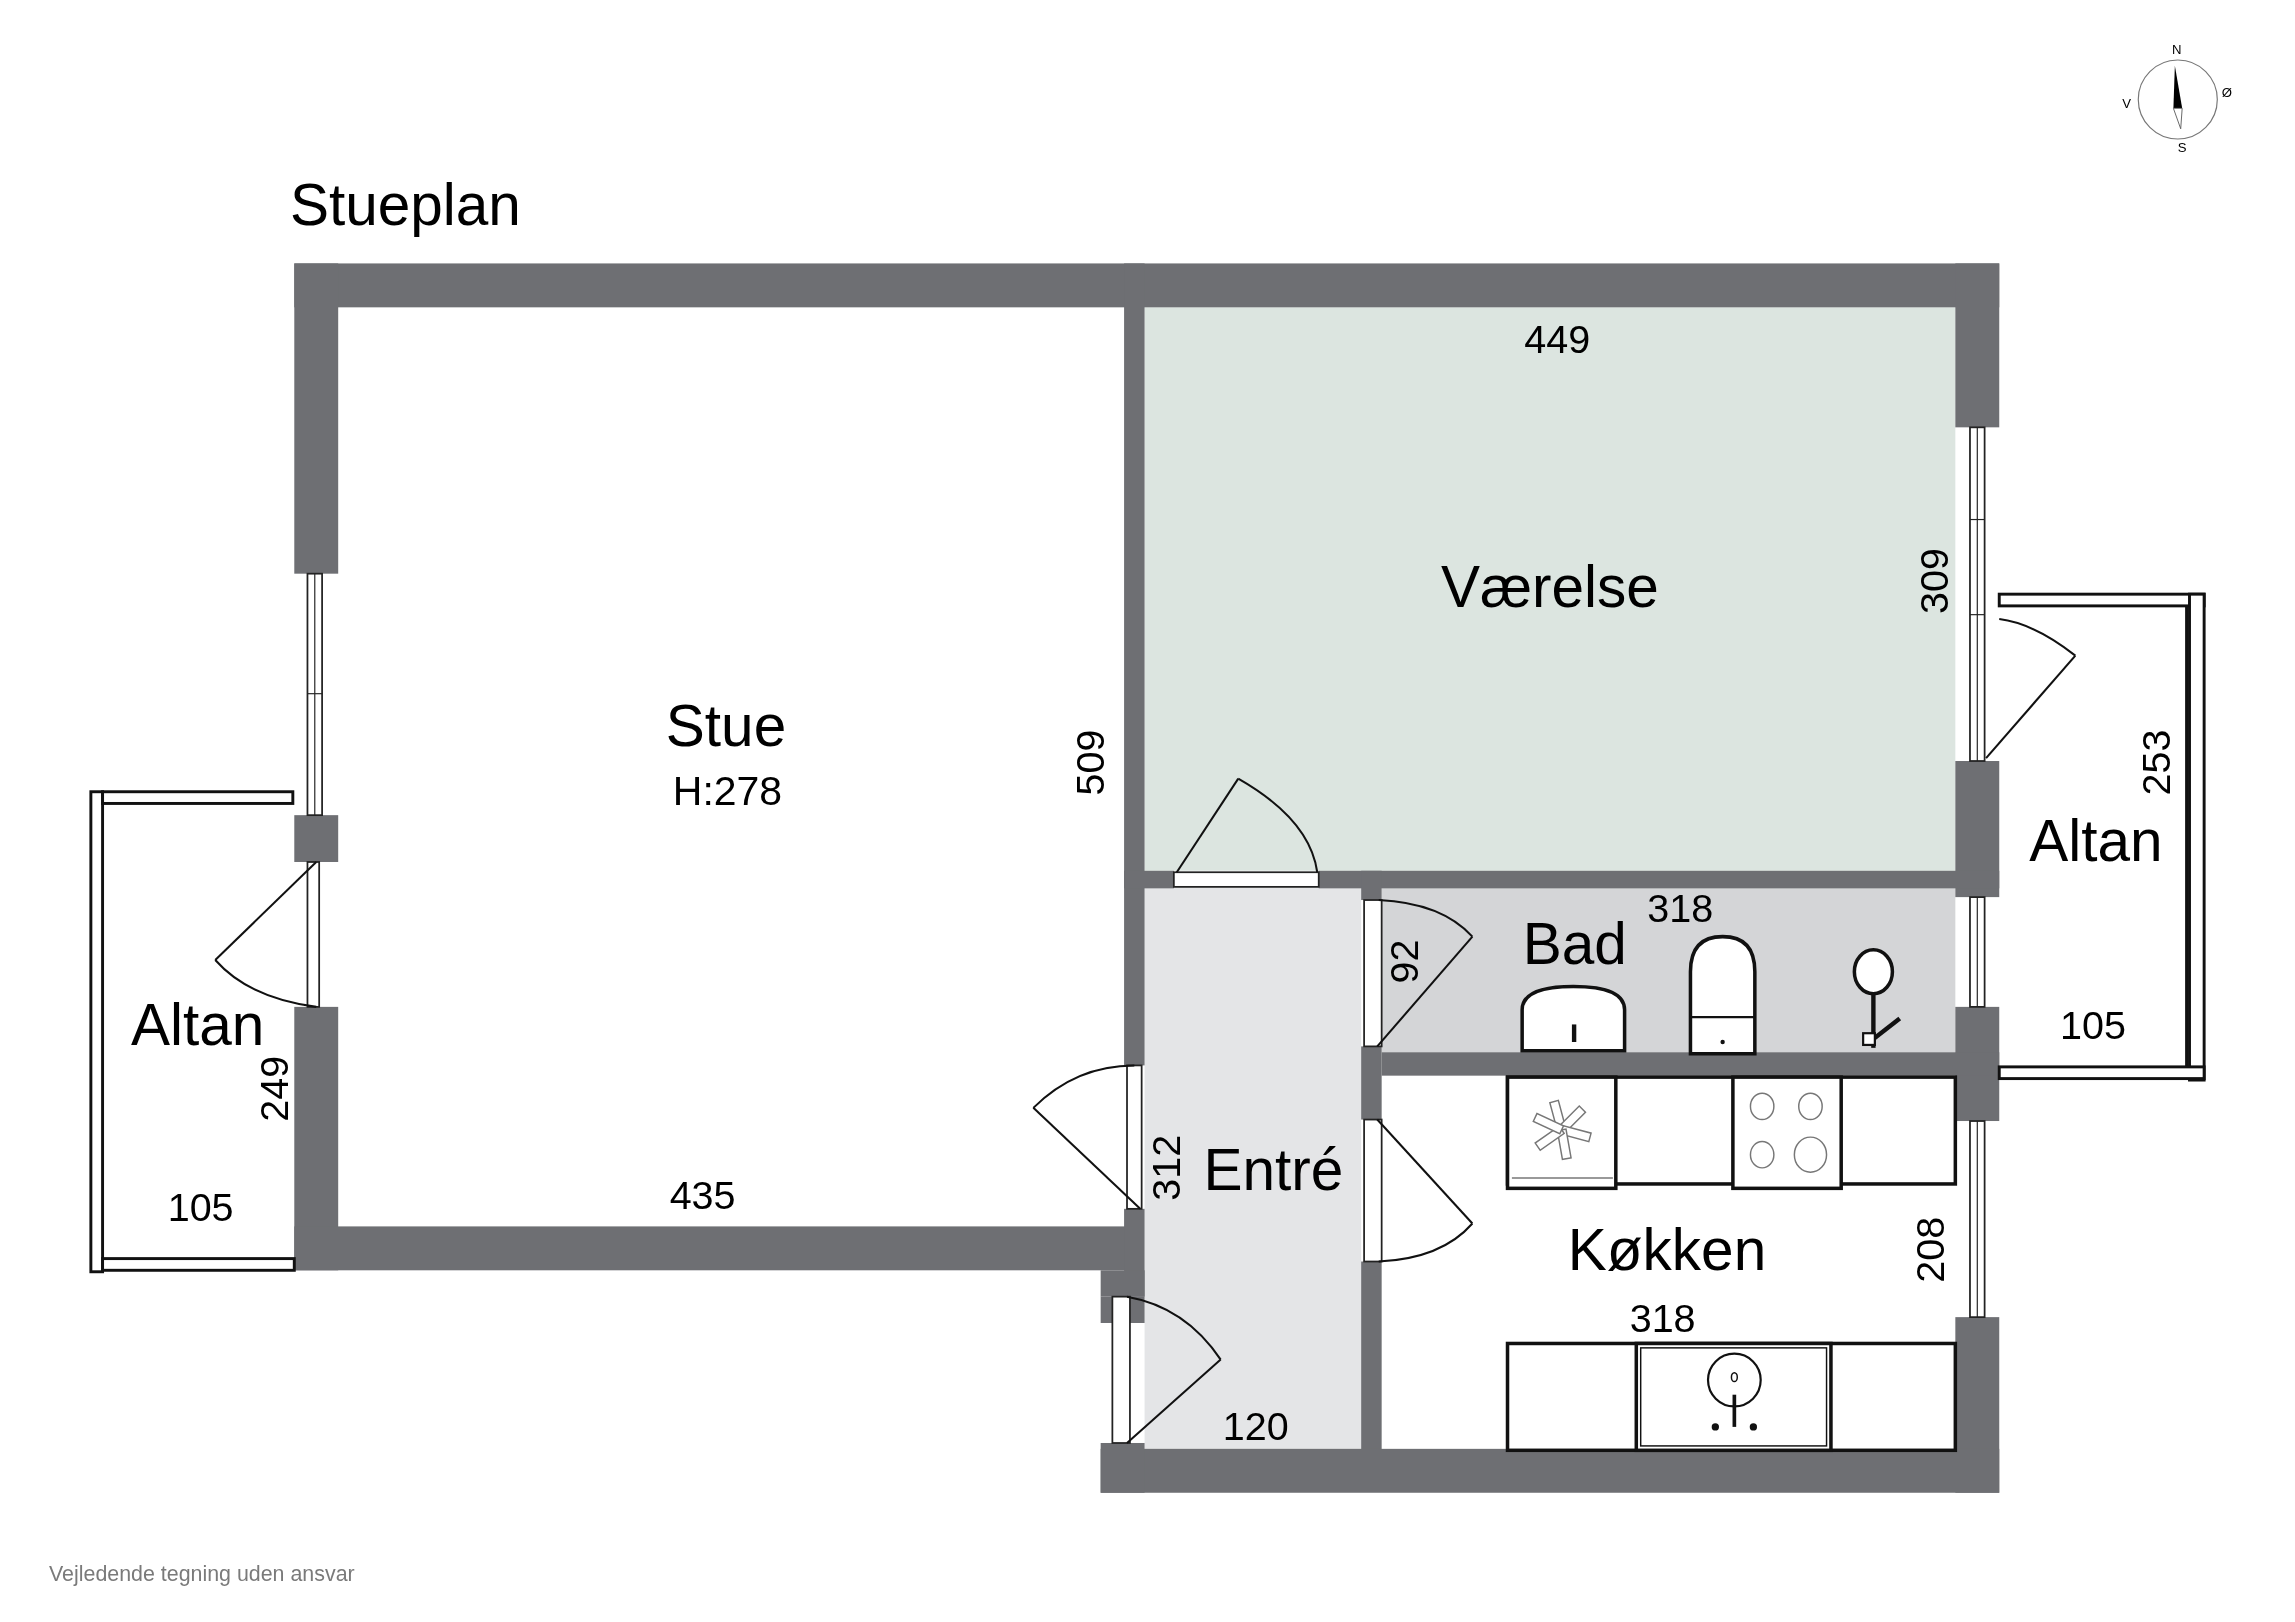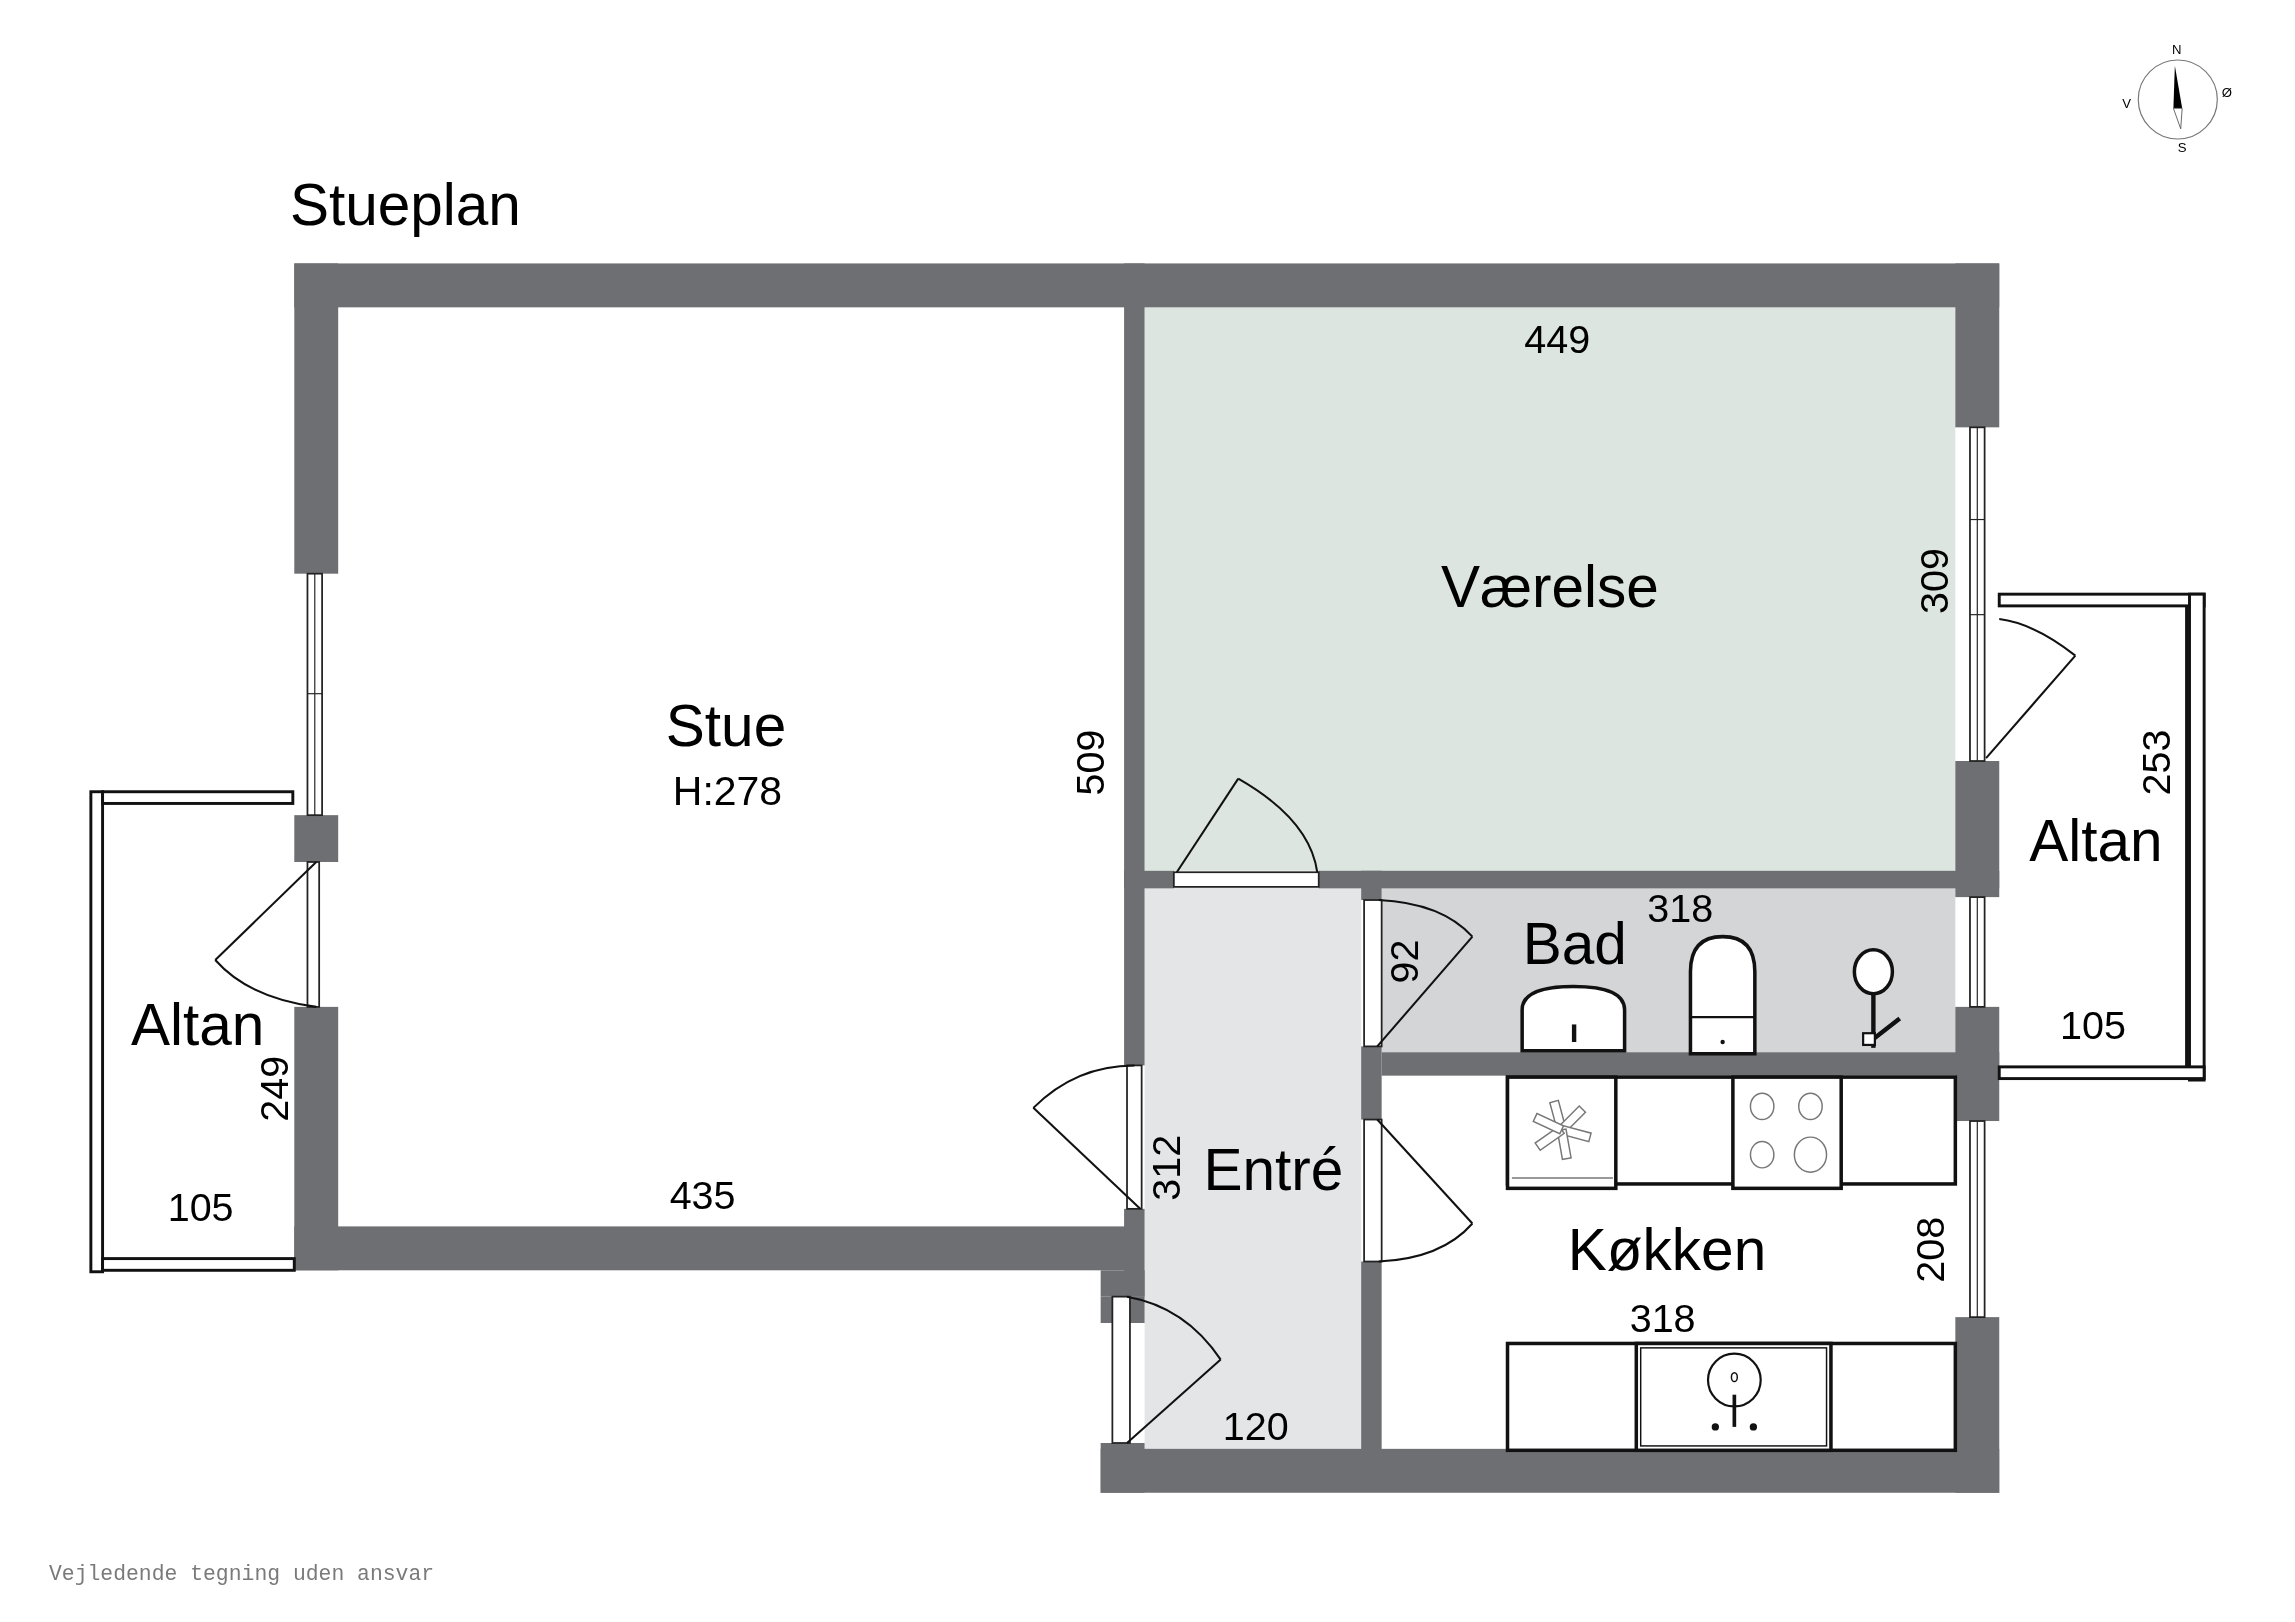--- a/index.html
+++ b/index.html
@@ -5,21 +5,21 @@
   html, body { margin:0; padding:0; background:#ffffff; }
   body { width:2295px; height:1623px; overflow:hidden; position:relative; font-family:"Liberation Sans", sans-serif; }
   #plan { position:absolute; left:0; top:0; width:2295px; height:1623px; }
   .wall { fill:#6e6f73; }
   .lbl { font-family:"Liberation Sans", sans-serif; fill:#000; }
   .dim { font-family:"Liberation Sans", sans-serif; fill:#000; font-size:27px; }
   .win { fill:#ffffff; stroke:#222; stroke-width:1.2; }
   .thin { fill:none; stroke:#111; stroke-width:1.4; }
   .fix { fill:#ffffff; stroke:#111; stroke-width:2.4; }
   .rail { fill:#ffffff; stroke:#111; stroke-width:2; }
-  .footer { position:absolute; left:49px; top:1562px; font-size:21.4px; color:#7a7a7a; font-family:Liberation Mono, monospace; }
+  .footer { position:absolute; left:49px; top:1562px; font-size:21.4px; color:#7a7a7a; font-family:Liberation Sans, sans-serif; }
 </style>
 </head>
 <body>
 
 <svg id="plan" viewBox="0 0 1568 1109" xmlns="http://www.w3.org/2000/svg">
 
   <text class="lbl" x="198" y="154" font-size="40">Stueplan</text>
 
   <g transform="translate(1488,68)">
     <circle r="27" fill="none" stroke="#777" stroke-width="0.8"></circle>

